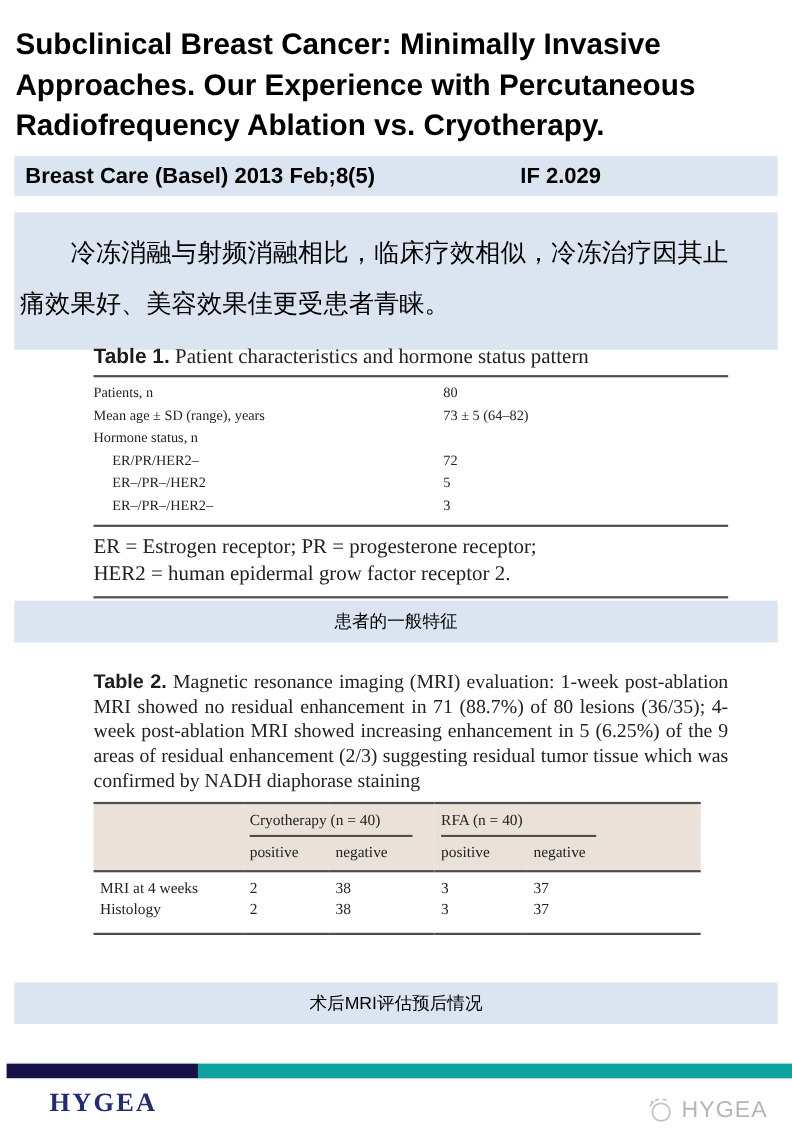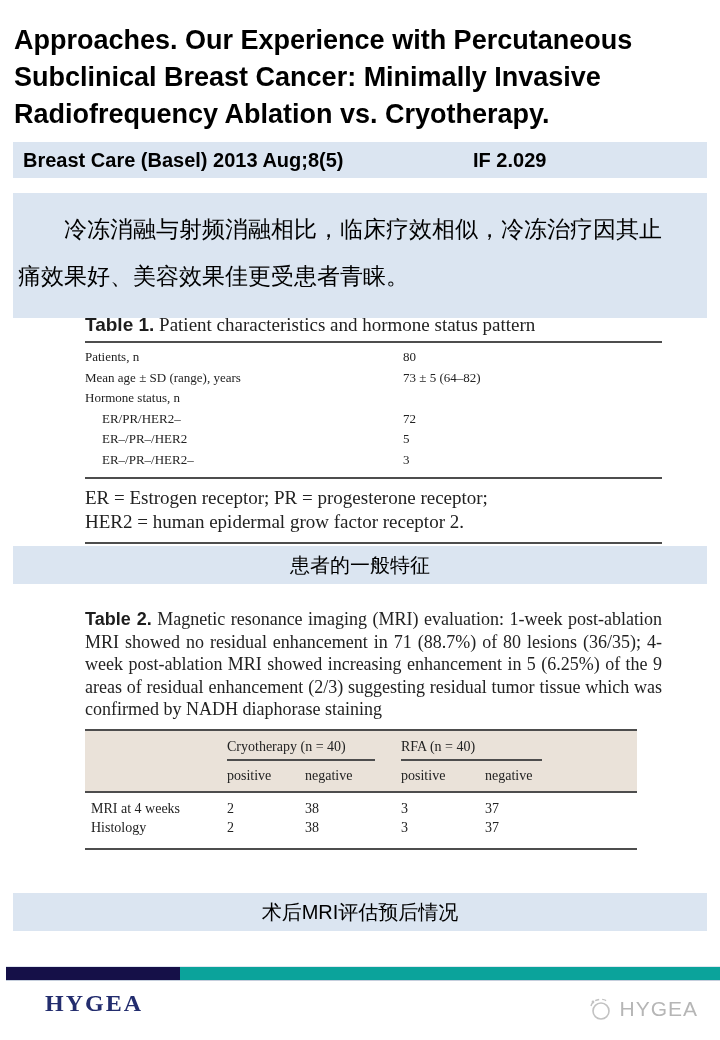--- a/index.html
+++ b/index.html
@@ -65,21 +65,21 @@
   .t1-foot{
     border-bottom:2px solid var(--rule-dark,#4d4d4d);
     padding:7px 0 9px 0;
     font-family:"Liberation Serif",serif;font-size:19px;line-height:23.5px;
   }
   
   .annot-bar{
     position:absolute;left:13px;width:694px;height:38px;
     background:var(--light-blue,#dbe5f1);
     display:flex;align-items:center;justify-content:center;
-    font-size:20px;color:#000;
+    font-size:16px;color:#000;
   }
   .annot-bar.bar1{top:546px;}
   .annot-bar.bar2{top:893px;}
   
   .t2{position:absolute;left:85px;top:608px;width:577px;color:#222;}
   .t2-caption{
     font-family:"Liberation Serif",serif;font-size:18px;line-height:22.5px;
     text-align:justify;width:577px;margin-bottom:8px;
   }
   .t2-table{
@@ -126,27 +126,27 @@
     font-size:21px;letter-spacing:1px;
   }
   .wm-icon{width:26px;height:26px;}
 </style>
 </head>
 <body>
 
 <div class="page">
 
   <div class="title">
+    <div>Subclinical Breast Cancer: Minimally Invasive</div>
     <div>Approaches. Our Experience with Percutaneous</div>
-    <div>Subclinical Breast Cancer: Minimally Invasive</div>
     <div>Radiofrequency Ablation vs. Cryotherapy.</div>
   </div>
 
   <div class="journal-bar">
-    <span class="citation">Breast Care (Basel) 2013 Aug;8(5)</span>
+    <span class="citation">Breast Care (Basel) 2013 Feb;8(5)</span>
     <span class="impact">IF 2.029</span>
   </div>
 
   <div class="summary-box">
     <p>冷冻消融与射频消融相比，临床疗效相似，冷冻治疗因其止痛效果好、美容效果佳更受患者青睐。</p>
   </div>
 
   <figure class="t1">
     <figcaption class="t-caption">
       <span class="cap-label">Table 1.</span>

